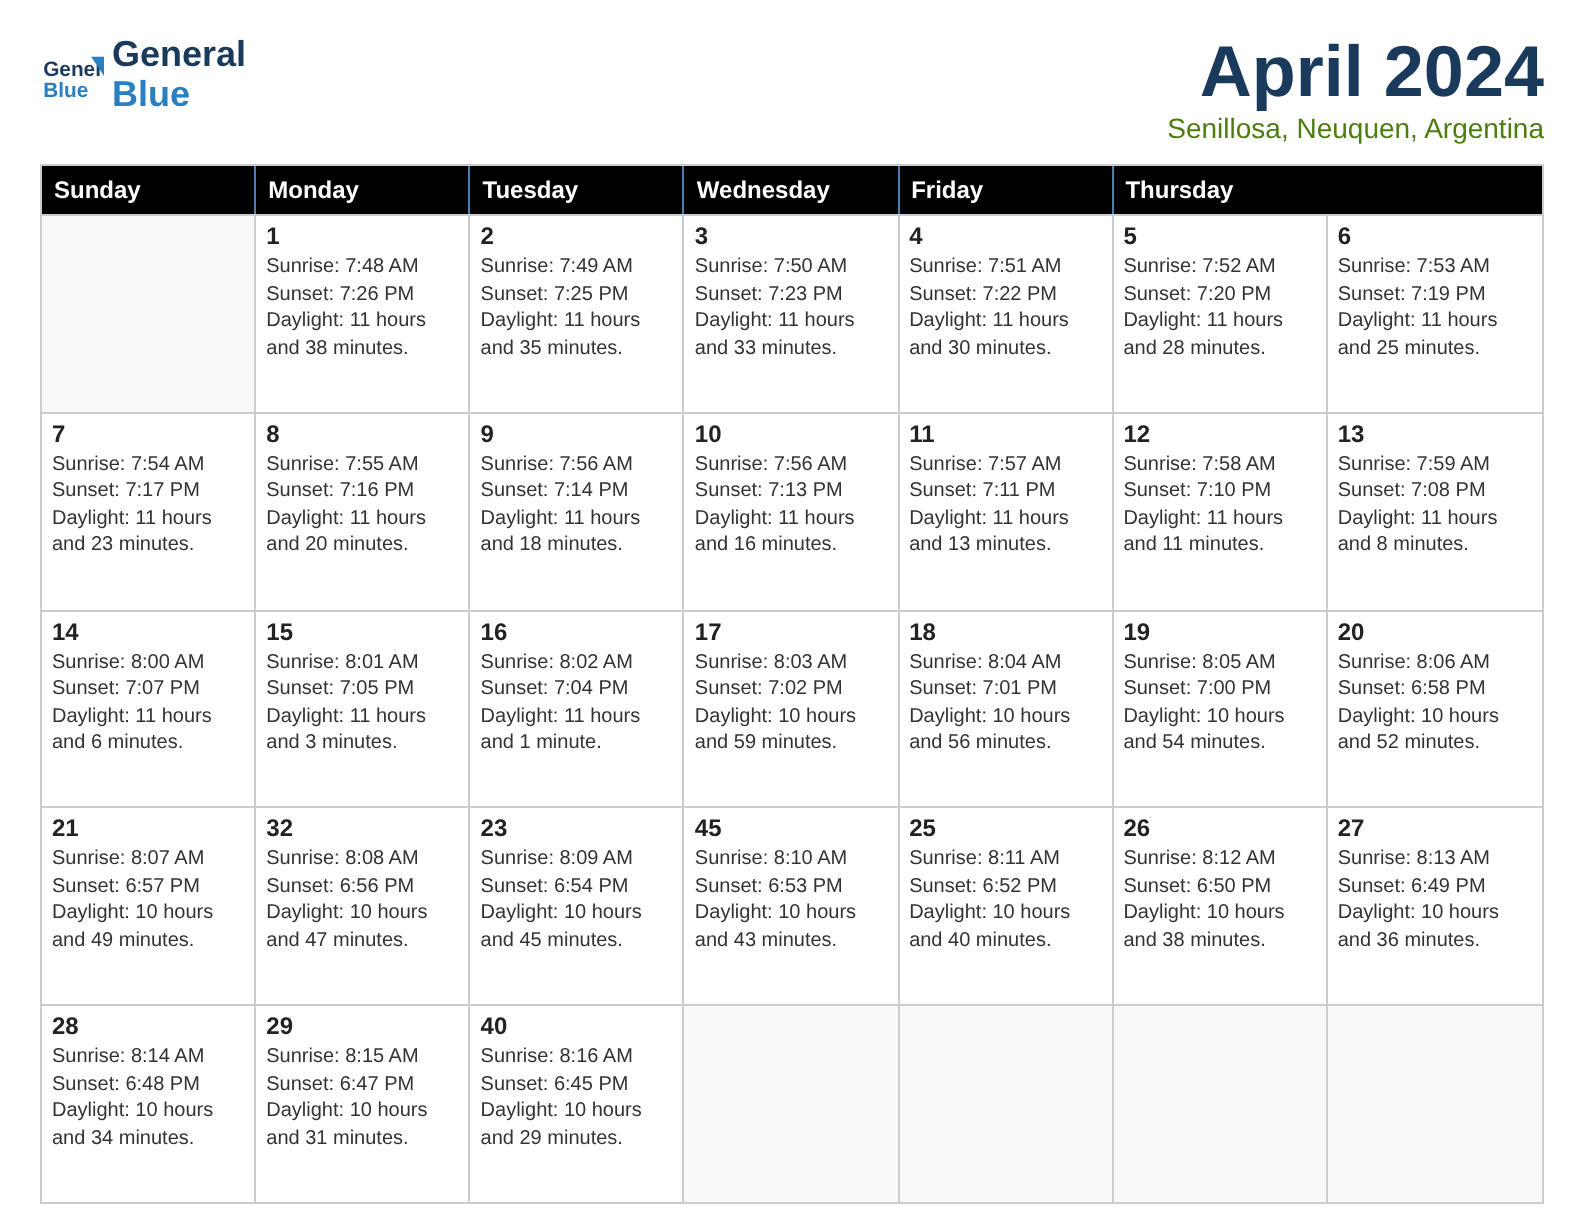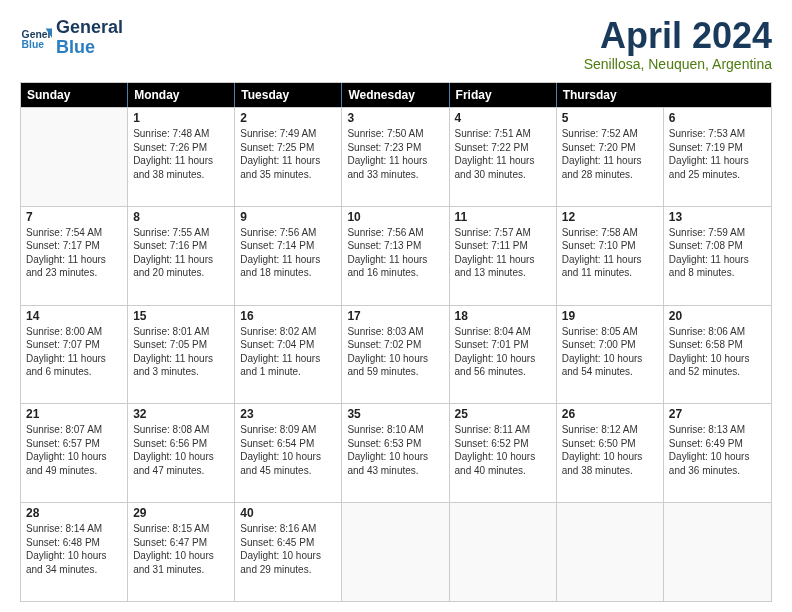--- a/index.html
+++ b/index.html
@@ -233,21 +233,21 @@
           </div>
           <div class="cal-cell">
             <span class="day-num">32</span>
             <div class="day-info">Sunrise: 8:08 AM<br>Sunset: 6:56 PM<br>Daylight: 10 hours<br>and 47 minutes.</div>
           </div>
           <div class="cal-cell">
             <span class="day-num">23</span>
             <div class="day-info">Sunrise: 8:09 AM<br>Sunset: 6:54 PM<br>Daylight: 10 hours<br>and 45 minutes.</div>
           </div>
           <div class="cal-cell">
-            <span class="day-num">35</span>
+            <span class="day-num">45</span>
             <div class="day-info">Sunrise: 8:10 AM<br>Sunset: 6:53 PM<br>Daylight: 10 hours<br>and 43 minutes.</div>
           </div>
           <div class="cal-cell">
             <span class="day-num">25</span>
             <div class="day-info">Sunrise: 8:11 AM<br>Sunset: 6:52 PM<br>Daylight: 10 hours<br>and 40 minutes.</div>
           </div>
           <div class="cal-cell">
             <span class="day-num">26</span>
             <div class="day-info">Sunrise: 8:12 AM<br>Sunset: 6:50 PM<br>Daylight: 10 hours<br>and 38 minutes.</div>
           </div>

